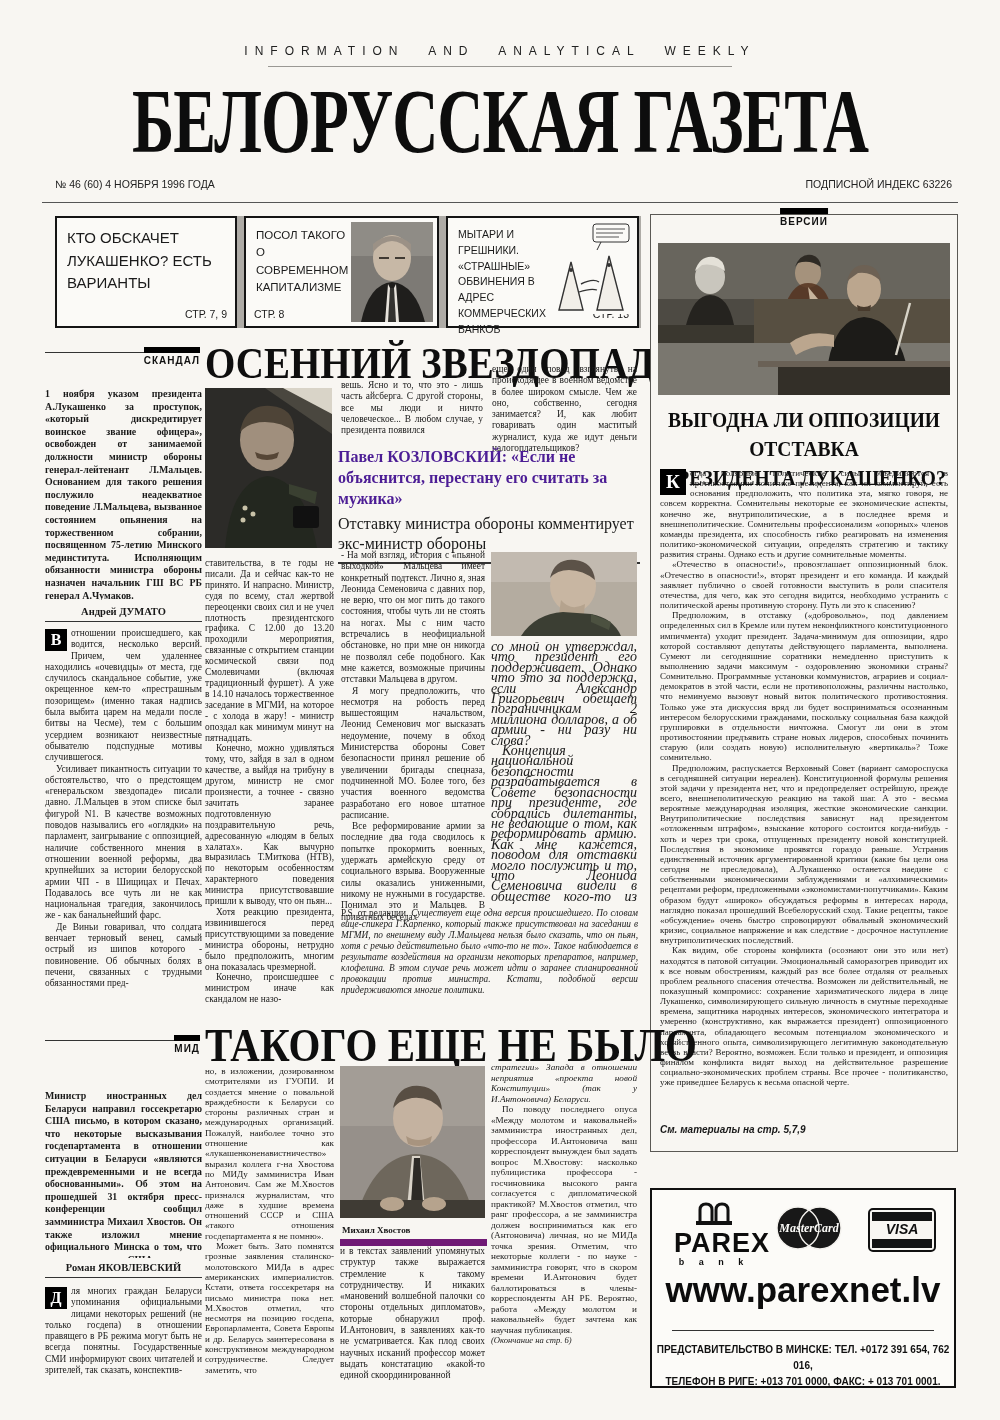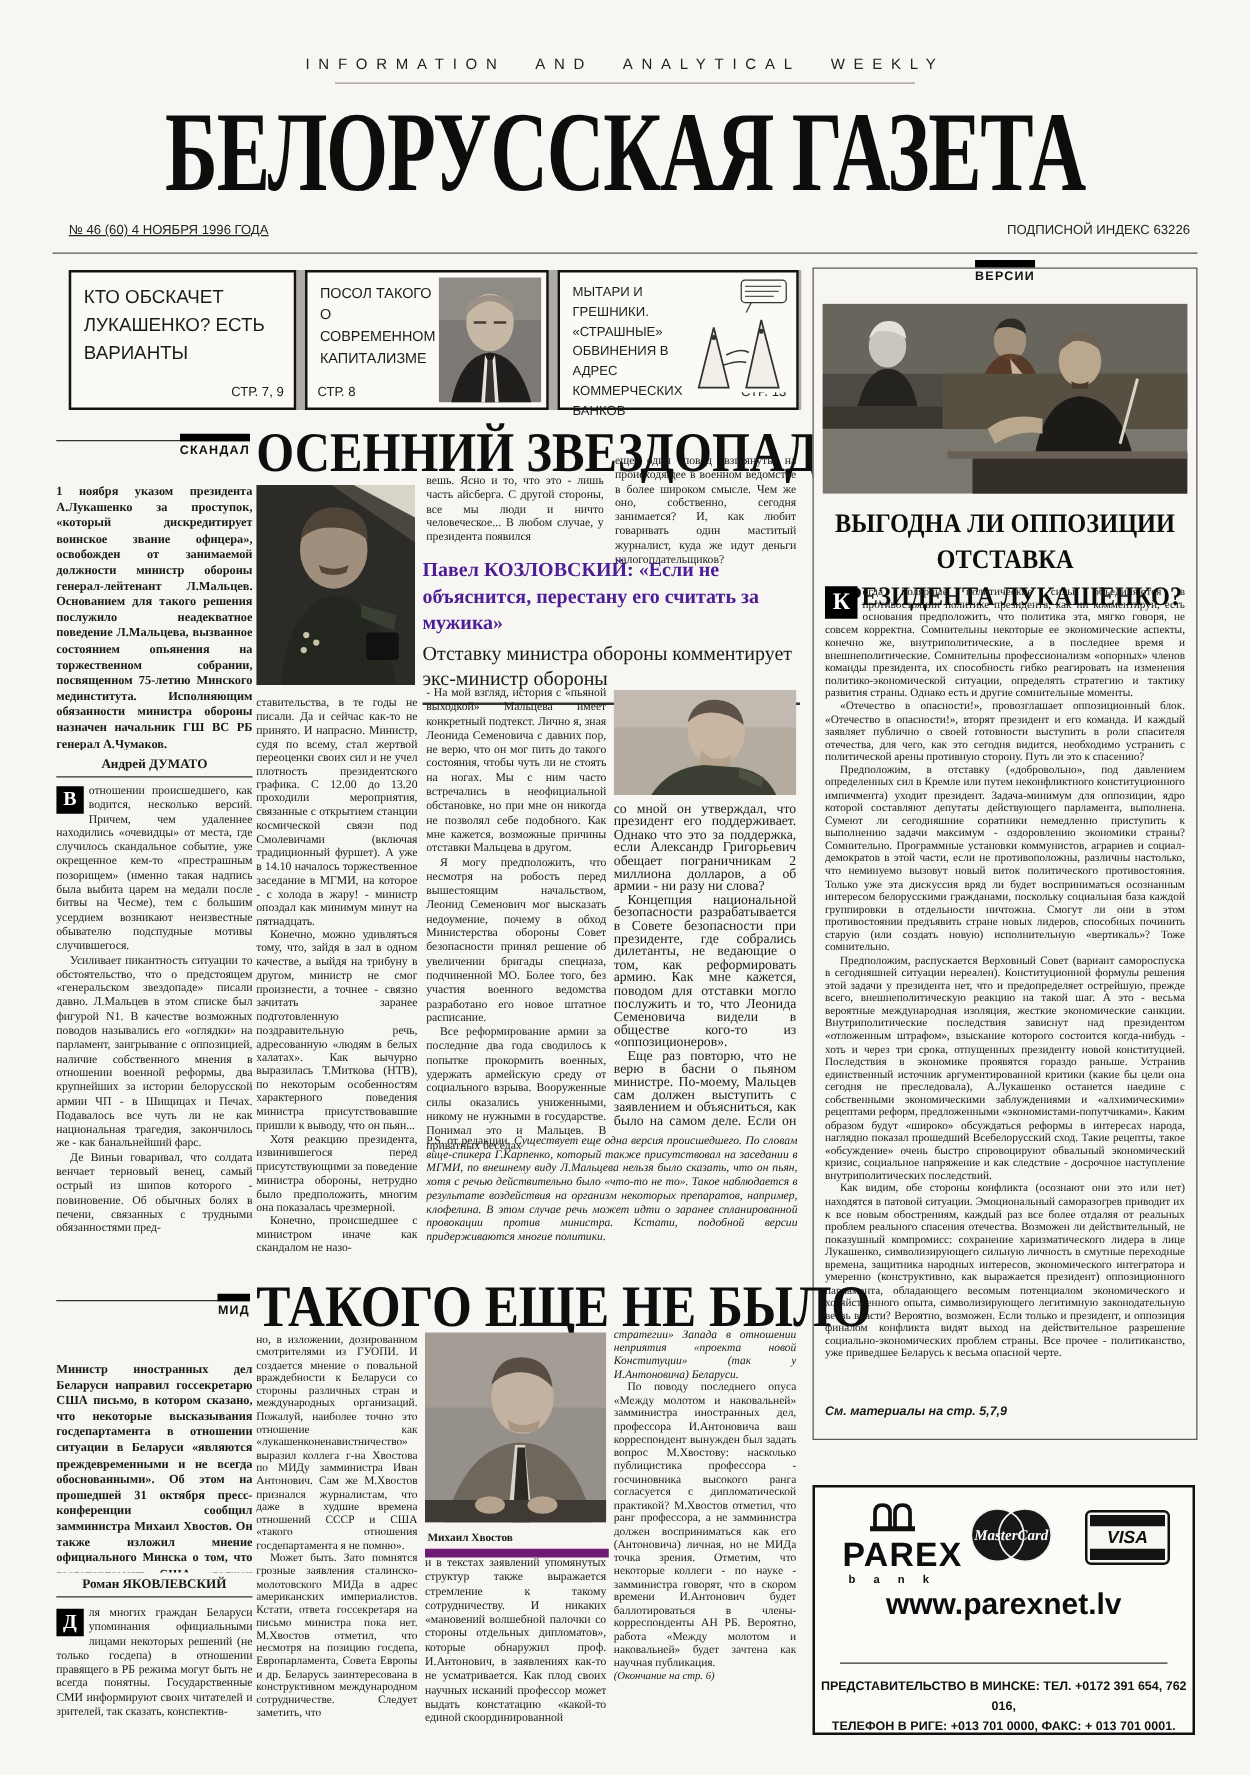--- a/index.html
+++ b/index.html
@@ -48,34 +48,34 @@
   .v-head{text-align:center;font-family:"Liberation Serif",serif;font-weight:700;font-size:19.5px;line-height:1.35;
           transform:scaleY(1.1);transform-origin:top center;color:#0d0d0d;}
   .vtext{font-size:9px;line-height:10.15px;text-align:justify;overflow:hidden;}
   .vtext p{margin:0;text-indent:12px;}
   .vtext p.noind{text-indent:0;}
   .seemore{font-family:"Liberation Sans",sans-serif;font-weight:700;font-style:italic;font-size:10px;}
   
   .adbox{border:2px solid #111;background:#fcfbf8;box-sizing:border-box;}
   .parex-word{font-family:"Liberation Sans",sans-serif;font-weight:700;font-size:27px;letter-spacing:1px;line-height:1;color:#0d0d0d;}
   .parex-sub{font-family:"Liberation Sans",sans-serif;font-weight:700;font-size:9px;letter-spacing:6px;color:#0d0d0d;}
-  .ad-url{font-family:"Liberation Sans",sans-serif;font-weight:700;font-size:24px;color:#0c0c0c;text-align:center;}
+  .ad-url{font-family:"Liberation Sans",sans-serif;font-weight:700;font-size:35px;color:#0c0c0c;text-align:center;}
   .ad-contact{font-family:"Liberation Sans",sans-serif;font-weight:700;font-size:10px;text-align:center;line-height:1.6;color:#111;}
   .it{font-style:italic;}
   .b{font-weight:400;}
 </style>
 </head>
 <body>
 
 <div class="page">
 
   <div class="abs tagline">INFORMATION AND ANALYTICAL WEEKLY</div>
   <div class="abs tagline-rule"></div>
   <div class="abs masthead">БЕЛОРУССКАЯ ГАЗЕТА</div>
-  <div class="abs issue-line" style="left:55px;text-decoration:underline;">№ 46 (60) 4 НОЯБРЯ 1996 ГОДА</div>
+  <div class="abs issue-line" style="left:55px;">№ 46 (60) 4 НОЯБРЯ 1996 ГОДА</div>
   <div class="abs issue-line" style="right:48px;">ПОДПИСНОЙ ИНДЕКС   63226</div>
   <div class="abs head-rule"></div>
 
   <div class="abs teasers">
     <div class="teaser" style="width:182px;">
       <div class="teaser-title" style="font-size:15px;width:150px;">КТО ОБСКАЧЕТ ЛУКАШЕНКО? ЕСТЬ ВАРИАНТЫ</div>
       <div class="teaser-page" style="right:8px;">СТР. 7, 9</div>
     </div>
     <div class="teaser" style="width:195px;">
       <div class="teaser-title" style="width:95px;">ПОСОЛ ТАКОГО О СОВРЕМЕННОМ КАПИТАЛИЗМЕ</div>
@@ -169,21 +169,21 @@
   <svg class="abs" style="left:491px;top:552px;" width="146" height="84" viewBox="0 0 146 84">
     <rect width="146" height="84" fill="#b4aca0"></rect>
     <rect width="146" height="30" fill="#c2bab0"></rect>
     <ellipse cx="82" cy="34" rx="23" ry="26" fill="#c8b6a2"></ellipse>
     <path d="M59 26 Q64 6 84 8 Q102 10 104 28 Q92 18 78 18 Q66 18 59 26 Z" fill="#5c5248"></path>
     <path d="M70 48 Q80 60 94 52 L92 70 Q78 72 68 62 Z" fill="#b5a38e"></path>
     <path d="M30 84 Q44 62 72 60 L100 62 Q122 66 130 84 Z" fill="#3b3e33"></path>
     <path d="M100 62 L120 70 L118 78 L100 70 Z" fill="#4c5140"></path>
   </svg>
 
-  <div class="abs bodycol" style="left:491px;top:642px;width:146px;height:262px;font-size:11px;line-height:10.4px;">
+  <div class="abs bodycol" style="left:491px;top:642px;width:146px;height:262px;font-size:14px;line-height:10.4px;font-style:italic;">
     <p class="noind">со мной он утверждал, что президент его поддерживает. Однако что это за поддержка, если Александр Григорьевич обещает пограничникам 2 миллиона долларов, а об армии - ни разу ни слова?</p>
     <p>Концепция национальной безопасности разрабатывается в Совете безопасности при президенте, где собрались дилетанты, не ведающие о том, как реформировать армию. Как мне кажется, поводом для отставки могло послужить и то, что Леонида Семеновича видели в обществе кого-то из «оппозиционеров».</p>
     <p>Еще раз повторю, что не верю в басни о пьяном министре. По-моему, Мальцев сам должен выступить с заявлением и объясниться, как было на самом деле. Если он этого не сделает, я перестану его считать за мужика.</p>
   </div>
 
   <div class="abs ps" style="left:341px;top:908px;width:297px;height:106px;">
     <span class="b">P.S. от редакции.</span><span class="it"> Существует еще одна версия происшедшего. По словам вице-спикера Г.Карпенко, который также присутствовал на заседании в МГМИ, по внешнему виду Л.Мальцева нельзя было сказать, что он пьян, хотя с речью действительно было «что-то не то». Такое наблюдается в результате воздействия на организм некоторых препаратов, например, клофелина. В этом случае речь может идти о заранее спланированной провокации против министра. Кстати, подобной версии придерживаются многие политики.</span>
   </div>
 
   <div class="abs vbox" style="left:650px;top:214px;width:308px;height:938px;"></div>

